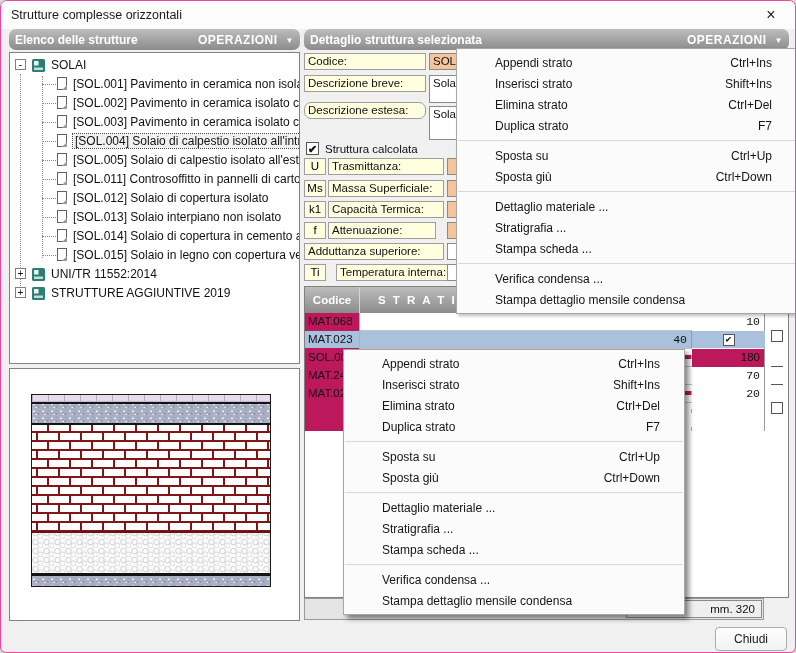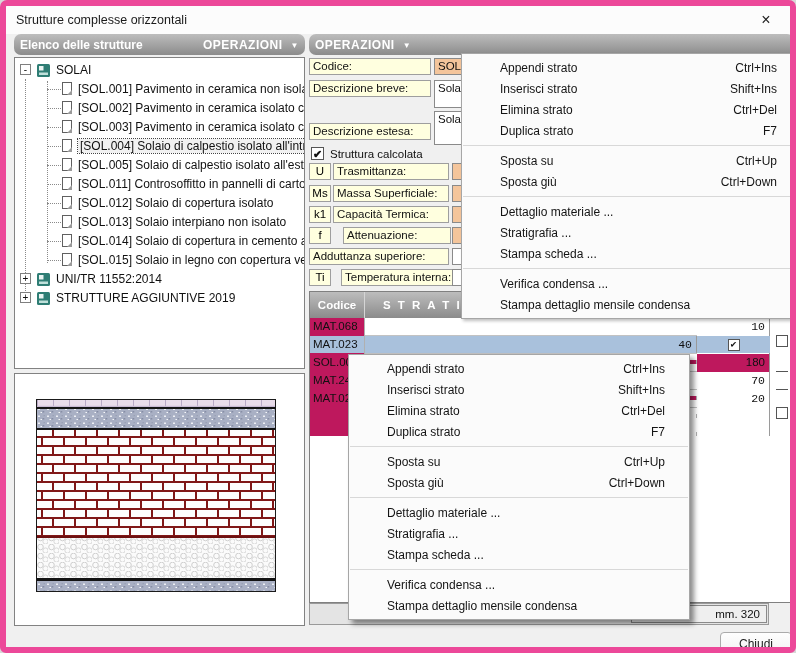--- a/index.html
+++ b/index.html
@@ -1,16 +1,16 @@
 <!DOCTYPE html>
 <html><head>
 <meta charset="utf-8">
 <style>
   html,body{margin:0;padding:0;background:#d8d8d8;font-family:"Liberation Sans",sans-serif;}
-  .window{position:relative;width:796px;height:653px;background:#f0f0f0;border:6px solid #ec4899;
+  .window{position:relative;width:796px;height:653px;background:#f0f0f0;border:1px solid #ec4899;
           border-radius:7px 7px 6px 6px;overflow:hidden;box-sizing:border-box;padding-left:8px;}
   .titlebar{position:absolute;left:0;top:0;right:0;height:28px;background:#fcfcfc;}
   .title{position:absolute;left:10px;top:7px;font-size:12.5px;color:#1b1b1b;}
   .close-btn{position:absolute;right:8px;top:3px;width:32px;height:22px;text-align:center;
              font-size:16px;line-height:22px;color:#222;cursor:default;}
   .hdrbar{position:absolute;height:21px;background:linear-gradient(#bdbdbd,#8b8b8b);
           color:#fff;font-weight:bold;font-size:12px;display:flex;align-items:center;
           padding:0 6px;justify-content:space-between;box-sizing:border-box;border-radius:7px;}
   .hdr-left{left:8px;top:28px;width:291px;}
   .hdr-right{left:303px;top:28px;width:485px;}
@@ -98,20 +98,21 @@
   </div>
 
   <div class="hdrbar hdr-left">
     <span>Elenco delle strutture</span>
     <span class="ops">
       <span>OPERAZIONI</span>
       <span class="arr">▼</span>
     </span>
   </div>
   <div class="hdrbar hdr-right">
+    <span>Dettaglio struttura selezionata</span>
     <span class="ops">
       <span>OPERAZIONI</span>
       <span class="arr">▼</span>
     </span>
   </div>
 
   <div class="tree-panel">
     <div class="vline" id="vline1" style="left:10px;top:21px;height:222px;"></div>
     <div class="vline" id="vline2" style="left:32px;top:23px;height:182px;"></div>
     <div class="tree-inner" id="tree">
@@ -224,40 +225,40 @@
     </svg>
   </div>
 
   <div class="right-panel">
     <div class="flabel" style="left:0;top:3px;width:122px;">Codice:</div>
     <div class="fvalue orange" style="left:125px;top:3px;width:130px;height:17px;">SOL</div>
 
     <div class="flabel" style="left:0;top:25px;width:122px;">Descrizione breve:</div>
     <div class="fvalue" style="left:125px;top:25px;width:130px;height:28px;">Sola</div>
 
-    <div class="flabel" style="left:0;top:68px;width:122px;">Descrizione estesa:</div>
+    <div class="flabel" style="left:0;top:52px;width:122px;border-radius:7px;">Descrizione estesa:</div>
     <div class="fvalue" style="left:125px;top:56px;width:130px;height:34px;">Sola</div>
 
     <div class="calc-row">
       <span class="cbox" id="calc-check">✔</span>
       <span>Struttura calcolata</span>
     </div>
 
     <div id="param-rows">
         <div class="prefixbox" style="top: 108px;">U</div>
         <div class="flabel" style="left: 24px; top: 108px; width: 116px;">Trasmittanza:</div>
         <div class="fvalue orange" style="left: 143px; top: 108px; width: 115px; height: 17px;"></div>
         <div class="prefixbox" style="top: 130px;">Ms</div>
         <div class="flabel" style="left: 24px; top: 130px; width: 116px;">Massa Superficiale:</div>
         <div class="fvalue orange" style="left: 143px; top: 130px; width: 115px; height: 17px;"></div>
         <div class="prefixbox" style="top: 151px;">k1</div>
         <div class="flabel" style="left: 24px; top: 151px; width: 116px;">Capacità Termica:</div>
         <div class="fvalue orange" style="left: 143px; top: 151px; width: 115px; height: 17px;"></div>
         <div class="prefixbox" style="top: 172px;">f</div>
-        <div class="flabel" style="left: 34px; top: 172px; width: 108px;">Attenuazione:</div>
+        <div class="flabel" style="left: 24px; top: 172px; width: 108px;">Attenuazione:</div>
         <div class="fvalue orange" style="left: 143px; top: 172px; width: 115px; height: 17px;"></div>
         <div class="flabel" style="left: 0px; top: 193px; width: 140px;">Adduttanza superiore:</div>
         <div class="fvalue" style="left: 143px; top: 193px; width: 115px; height: 17px;"></div>
         <div class="prefixbox" style="top: 214px;">Ti</div>
         <div class="flabel" style="left: 32px; top: 214px; width: 116px;">Temperatura interna:</div>
         <div class="fvalue" style="left: 143px; top: 214px; width: 115px; height: 17px;"></div>
       </div>
 
     <div class="table">
       <div class="thead">

